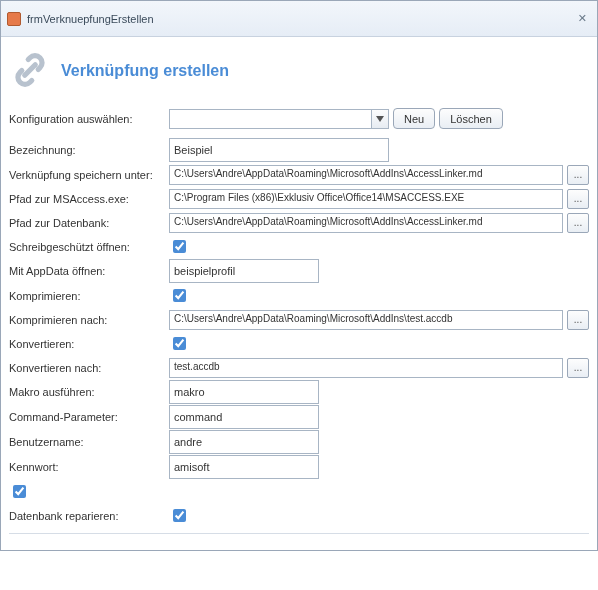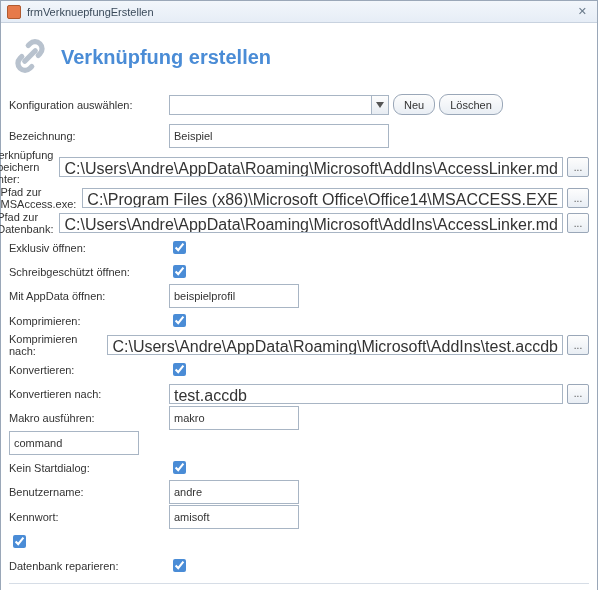--- a/index.html
+++ b/index.html
@@ -10,21 +10,21 @@
     font-size: 11px;
     background: #fff;
     width: 598px;
   }
   .window {
     border: 1px solid #9aa7b8;
     width: 598px;
     background: #fff;
   }
   .titlebar {
-    height: 22px;
+    height: 36px;
     background: linear-gradient(#f2f6fb, #e6edf6);
     border-bottom: 1px solid #c8d2df;
     display: flex;
     align-items: center;
     padding: 0 6px;
     color: #3a4a5a;
     font-size: 11px;
   }
   .titlebar .tb-icon {
     width: 14px; height: 14px;
@@ -45,21 +45,21 @@
   }
   .header {
     display: flex;
     align-items: center;
     gap: 10px;
     padding: 6px 0 14px 0;
   }
   .header svg { width: 42px; height: 42px; }
   .header-title {
     color: #4a8cd6;
-    font-size: 20px;
+    font-size: 16px;
     font-weight: 600;
   }
   .row {
     display: flex;
     align-items: center;
     min-height: 23px;
     margin-bottom: 1px;
     justify-content: flex-end;
   }
   .row.gap-below { margin-bottom: 8px; }
@@ -67,37 +67,37 @@
     width: 160px;
     color: #333;
     padding-right: 6px;
   }
   .field {
     flex: 1;
     display: flex;
     align-items: center;
     gap: 4px;
   }
-  .field.short .text-input { width: 130px; flex: none; }
+  .field.short .text-input { width: 150px; flex: none; }
   .field.mid .text-input { width: 220px; flex: none; }
   .text-input {
     height: 20px;
     border: 1px solid #a8b5c4;
     background: #fff;
     padding: 11px 4px;
     font-size: 11px;
     color: #333;
     flex: 1;
   }
   .text-ro {
     height: 20px;
     border: 1px solid #a8b5c4;
     background: #fff;
     padding: 2px 4px;
-    font-size: 16px;
+    font-size: 10px;
     color: #333;
     flex: 1;
     white-space: nowrap;
     overflow: hidden;
   }
   .combo {
     display: flex;
     border: 1px solid #a8b5c4;
     background: #fff;
     width: 220px;
@@ -107,21 +107,21 @@
   .combo .combo-btn {
     width: 17px;
     border-left: 1px solid #a8b5c4;
     background: linear-gradient(#fdfdfd, #e7ecf2);
     display: flex; align-items: center; justify-content: center;
   }
   .btn {
     height: 21px;
     border: 1px solid #9aa7b8;
     background: linear-gradient(#fdfdfd, #e9eef4);
-    border-radius: 9px;
+    border-radius: 4px;
     padding: 0 10px;
     font-size: 11px;
     color: #333;
     display: inline-flex;
     align-items: center;
     cursor: default;
   }
   .btn-sm {
     width: 22px; height: 20px;
     border: 1px solid #9aa7b8;
@@ -197,39 +197,33 @@
       <div class="label">Verknüpfung speichern unter:</div>
       <div class="field">
         <div class="text-ro">C:\Users\Andre\AppData\Roaming\Microsoft\AddIns\AccessLinker.md</div>
         <div class="btn-sm">...</div>
       </div>
     </div>
 
     <div class="row">
       <div class="label">Pfad zur MSAccess.exe:</div>
       <div class="field">
-        <div class="text-ro">C:\Program Files (x86)\Microsoft Office\Office14\MSACCESS.EXE</div>
+        <div class="text-ro">C:\Program Files (x86)\Exklusiv Office\Office14\MSACCESS.EXE</div>
         <div class="btn-sm">...</div>
       </div>
     </div>
 
     <div class="row">
       <div class="label">Pfad zur Datenbank:</div>
       <div class="field">
         <div class="text-ro">C:\Users\Andre\AppData\Roaming\Microsoft\AddIns\AccessLinker.md</div>
         <div class="btn-sm">...</div>
       </div>
     </div>
 
-    <div class="row">
-      <div class="label">Exklusiv öffnen:</div>
-      <div class="field">
-          <input type="checkbox" class="chk" checked="" style="">
-        </div>
-    </div>
 
     <div class="row">
       <div class="label">Schreibgeschützt öffnen:</div>
       <div class="field">
           <input type="checkbox" class="chk" checked="" style="">
         </div>
     </div>
 
     <div class="row">
       <div class="label">Mit AppData öffnen:</div>
@@ -269,31 +263,26 @@
     </div>
 
     <div class="row">
       <div class="label">Makro ausführen:</div>
       <div class="field short">
           <input class="text-input" value="makro" style="">
         </div>
     </div>
 
     <div class="row">
+      <div class="label">Command-Parameter:</div>
       <div class="field short">
           <input class="text-input" value="command" style="">
         </div>
     </div>
 
-    <div class="row">
-      <div class="label">Kein Startdialog:</div>
-      <div class="field">
-          <input type="checkbox" class="chk" checked="" style="">
-        </div>
-    </div>
 
     <div class="row">
       <div class="label">Benutzername:</div>
       <div class="field short">
           <input class="text-input" value="andre" style="">
         </div>
     </div>
 
     <div class="row">
       <div class="label">Kennwort:</div>

